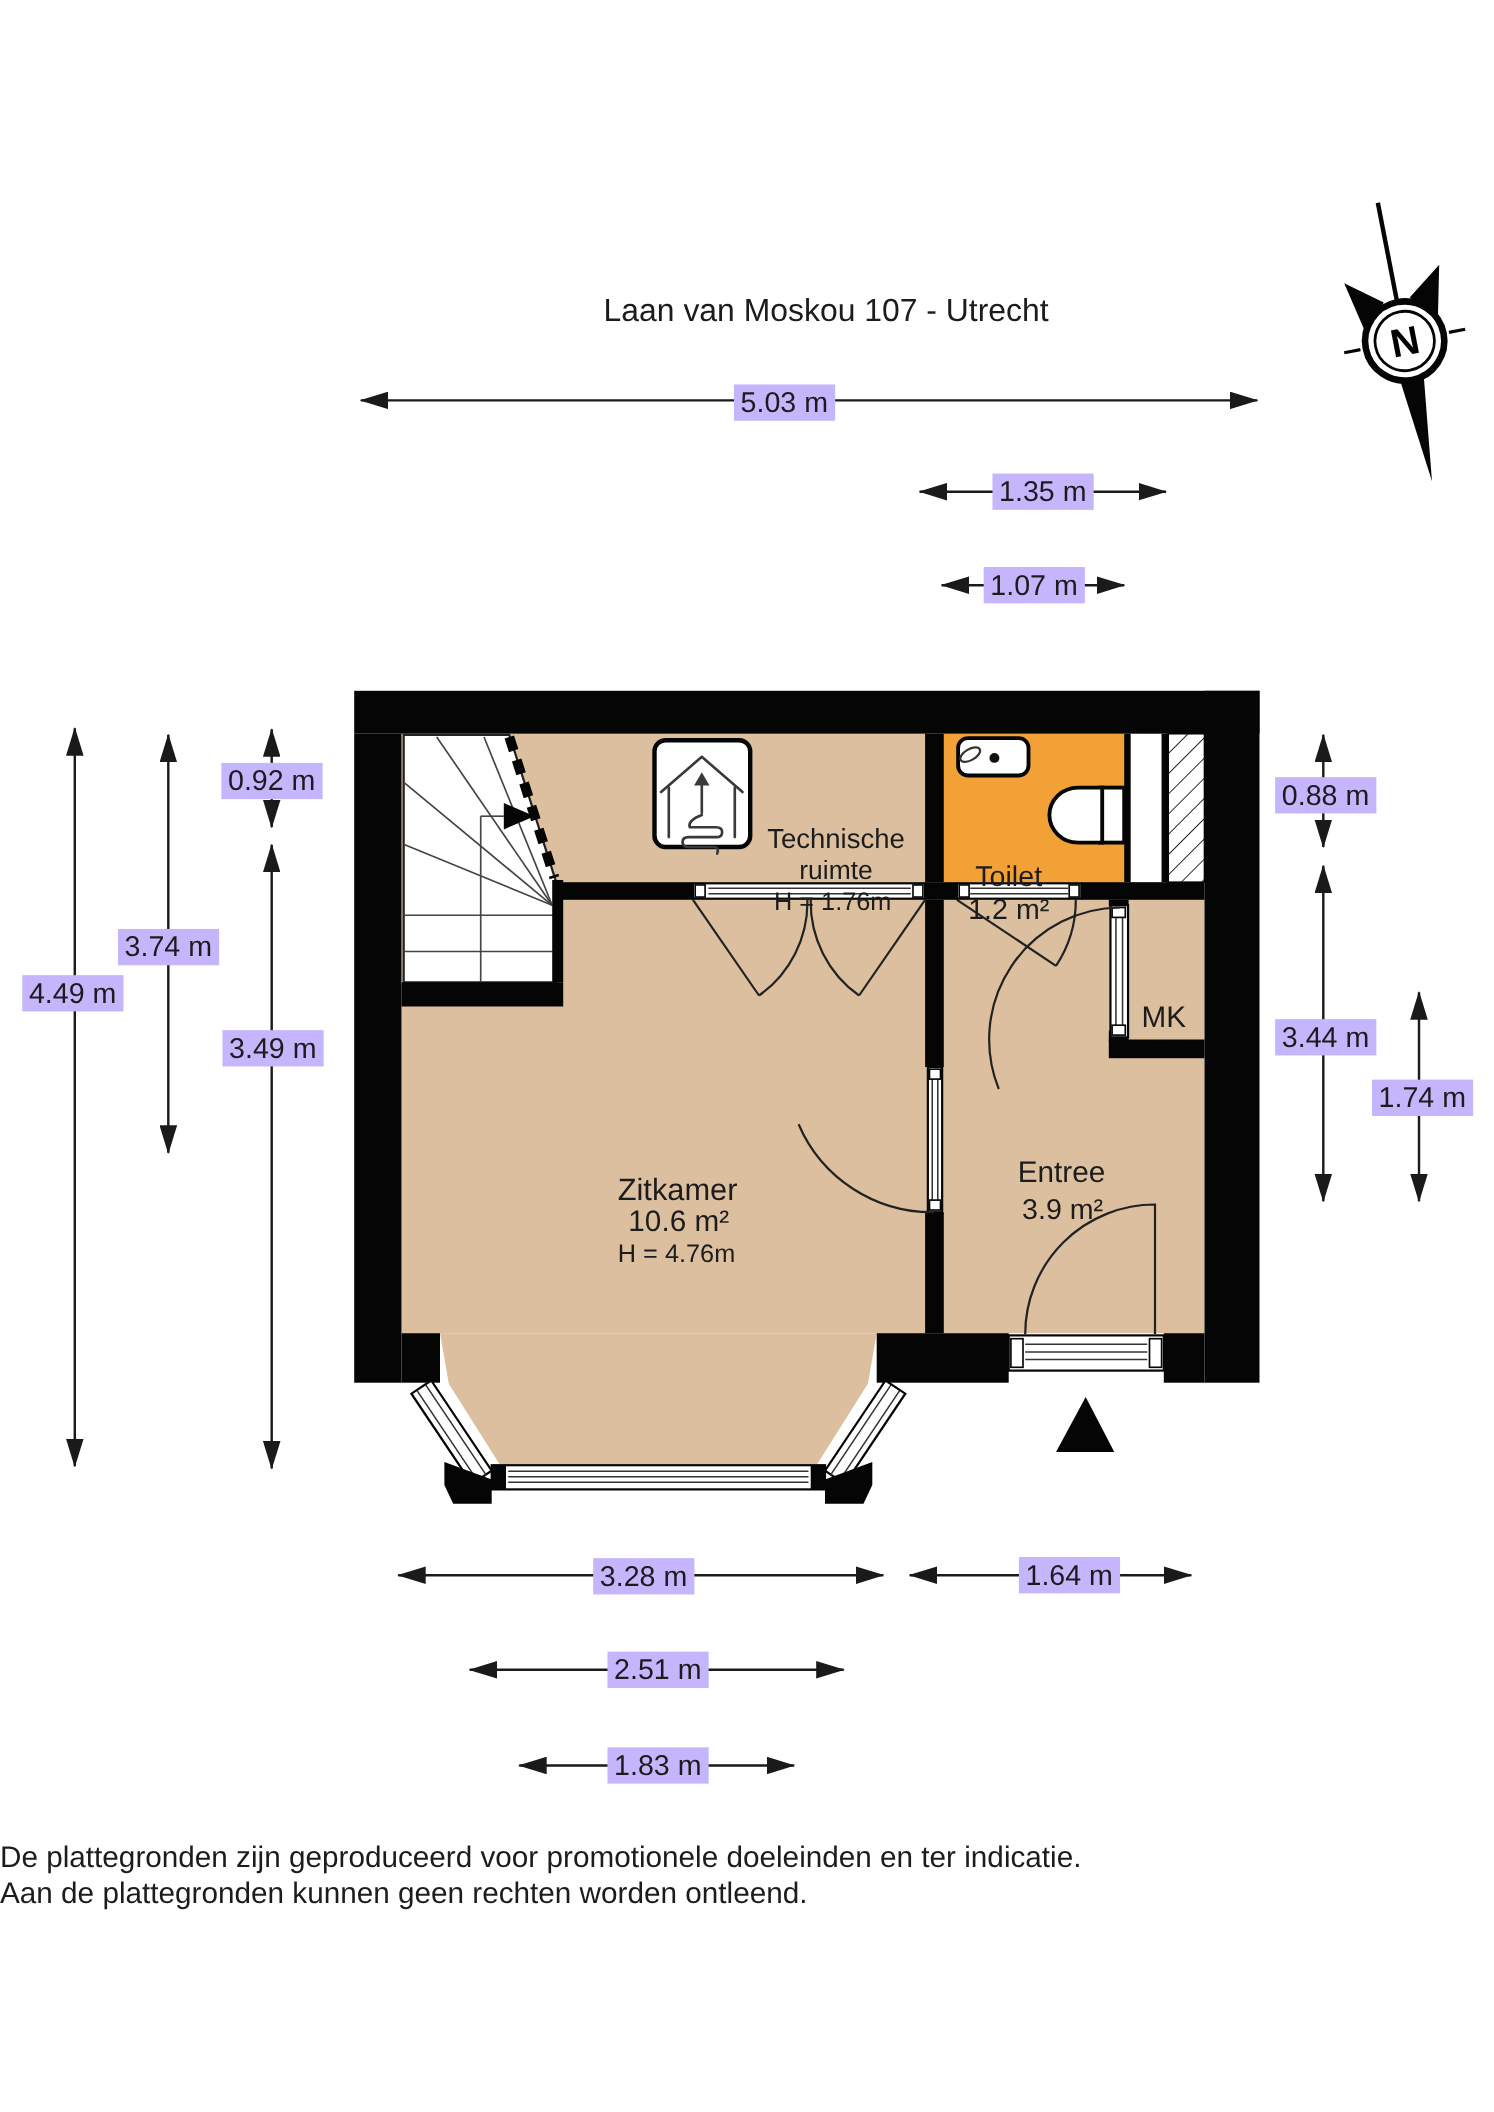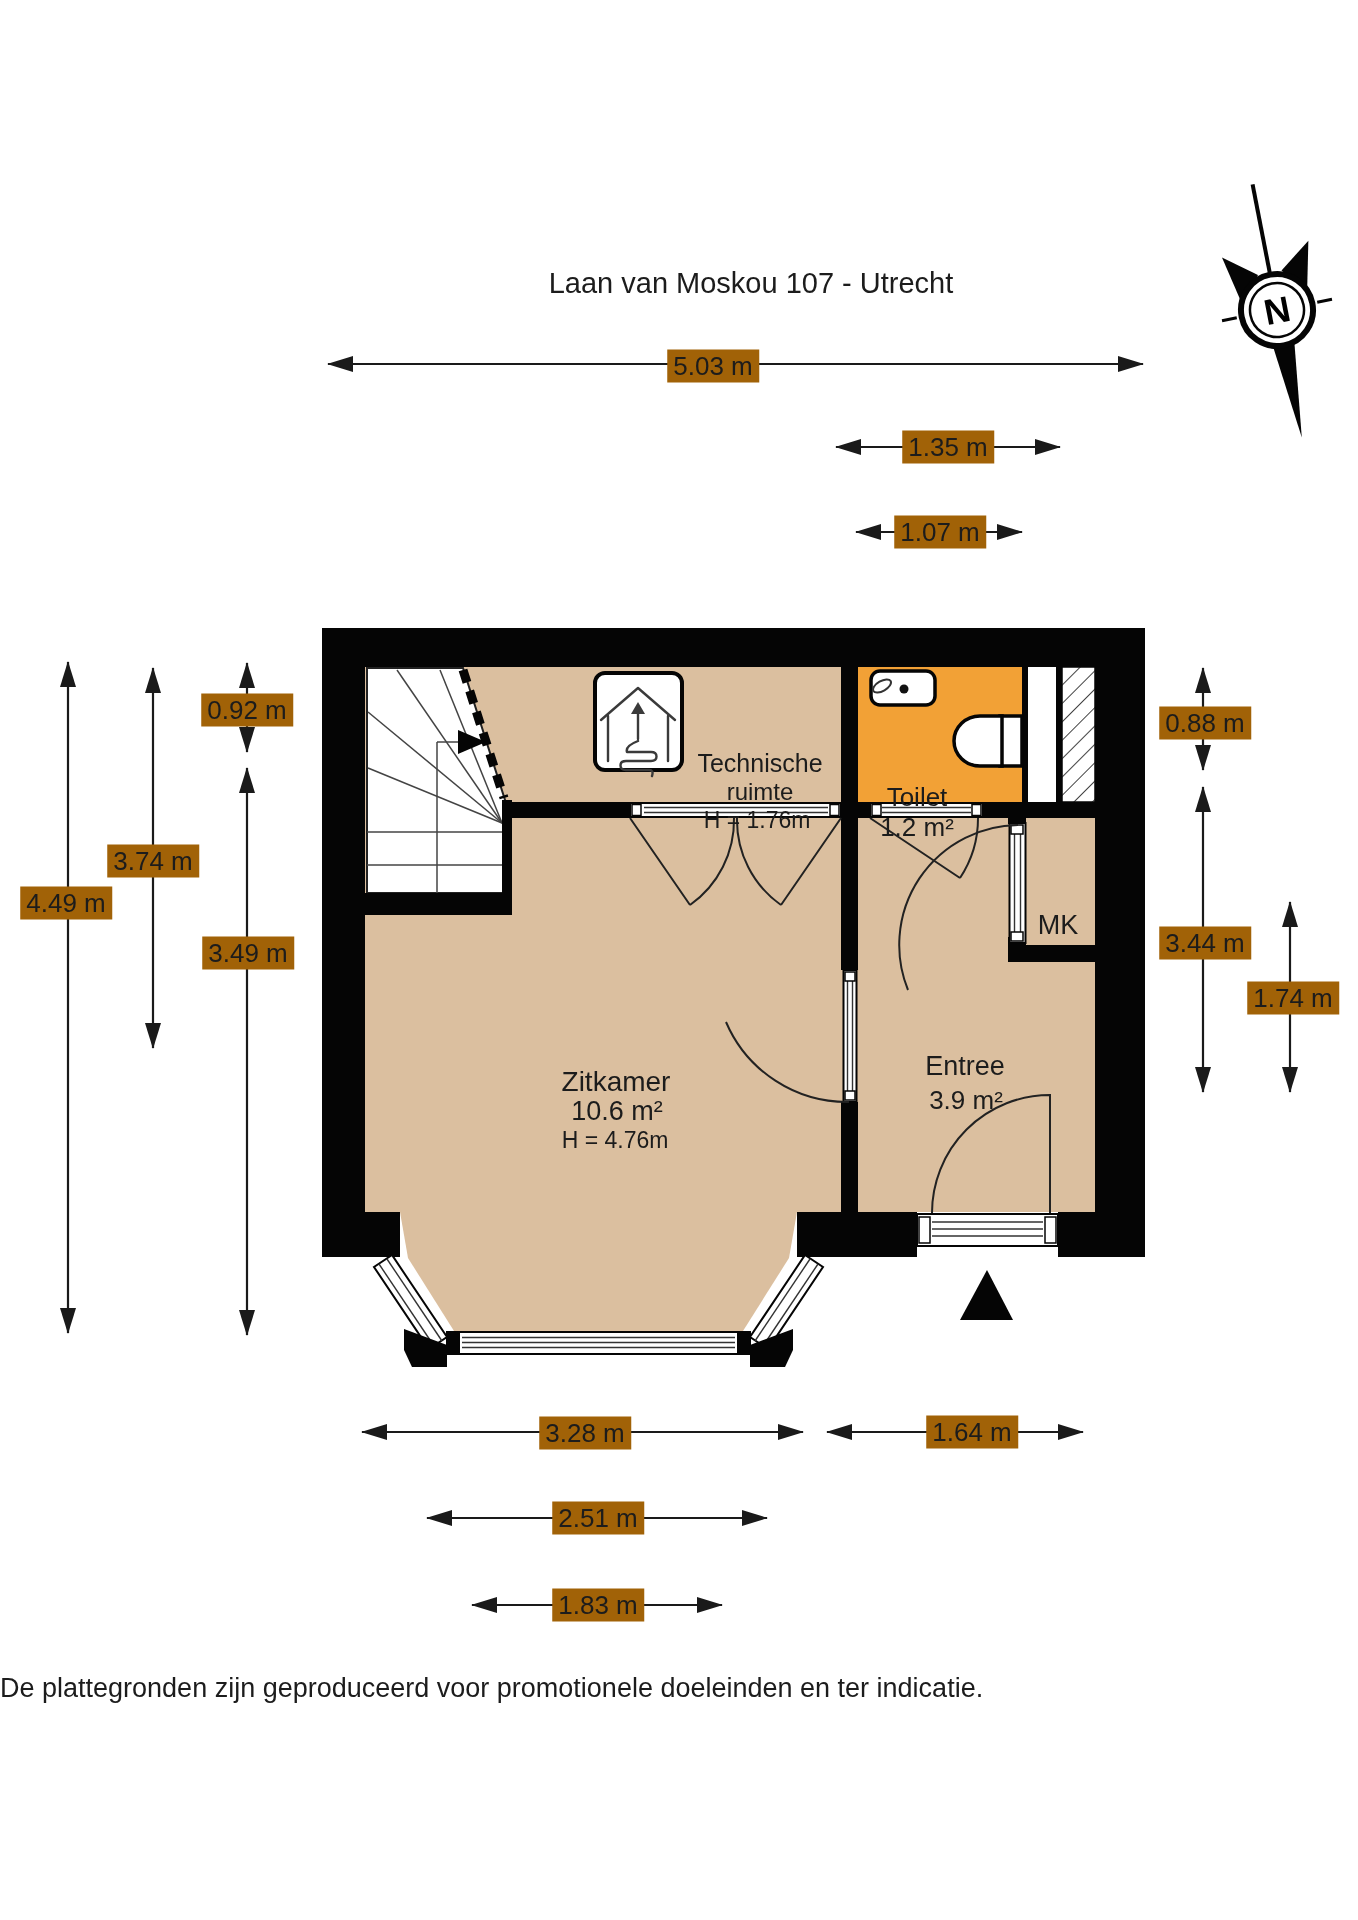--- a/index.html
+++ b/index.html
@@ -11,21 +11,21 @@
   .wet{fill:var(--wet_room,#F2A136);}
   .sill{fill:#fff;stroke:#050505;stroke-width:2;}
   .cap{fill:#fff;stroke:#050505;stroke-width:1.5;}
   .sline{stroke:#333;stroke-width:1.4;}
   .fix{fill:#fff;stroke:#050505;stroke-width:3.5;}
   .glyph{fill:none;stroke:#3a3a3a;stroke-width:2.4;stroke-linecap:round;stroke-linejoin:round;}
   .door{fill:none;stroke:#222;stroke-width:2;}
   .stair{stroke:#444;stroke-width:1.5;}
   .dimline{stroke:#1a1a1a;stroke-width:2.2;}
   .lbl{position:absolute;transform:translate(-50%,-50%);white-space:nowrap;}
-  .dim{background:#a16207;padding:1px 6px;font-size:26px;}
+  .dim{background:#c4b5fd;padding:1px 6px;font-size:26px;}
   .room{font-size:27px;margin-top:44px;}
   .title{position:absolute;transform:translate(-50%,-50%);font-size:29px;white-space:nowrap;}
   .footer{position:absolute;left:0;right:0;top:1672px;text-align:left;font-size:27px;line-height:33px;}
   text.north{font:bold 36px "Liberation Sans",sans-serif;}
 </style>
 </head>
 <body>
 
 <div class="page">
 
@@ -211,15 +211,16 @@
 <div class="lbl room" style="left:917px;top:783px;font-size:26px">1.2 m²</div>
 <div class="lbl room" style="left:1058px;top:881px">MK</div>
 <div class="lbl room" style="left:616px;top:1038px;font-size:28px">Zitkamer</div>
 <div class="lbl room" style="left:617px;top:1067px">10.6 m²</div>
 <div class="lbl room" style="left:615px;top:1096px;font-size:23px">H = 4.76m</div>
 <div class="lbl room" style="left:965px;top:1022px">Entree</div>
 <div class="lbl room" style="left:966px;top:1056px;font-size:26px">3.9 m²</div>
 
 <div class="footer">
   <div>De plattegronden zijn geproduceerd voor promotionele doeleinden en ter indicatie.</div>
+  <div>Aan de plattegronden kunnen geen rechten worden ontleend.</div>
 </div>
 
 </div>
 
 </body></html>

